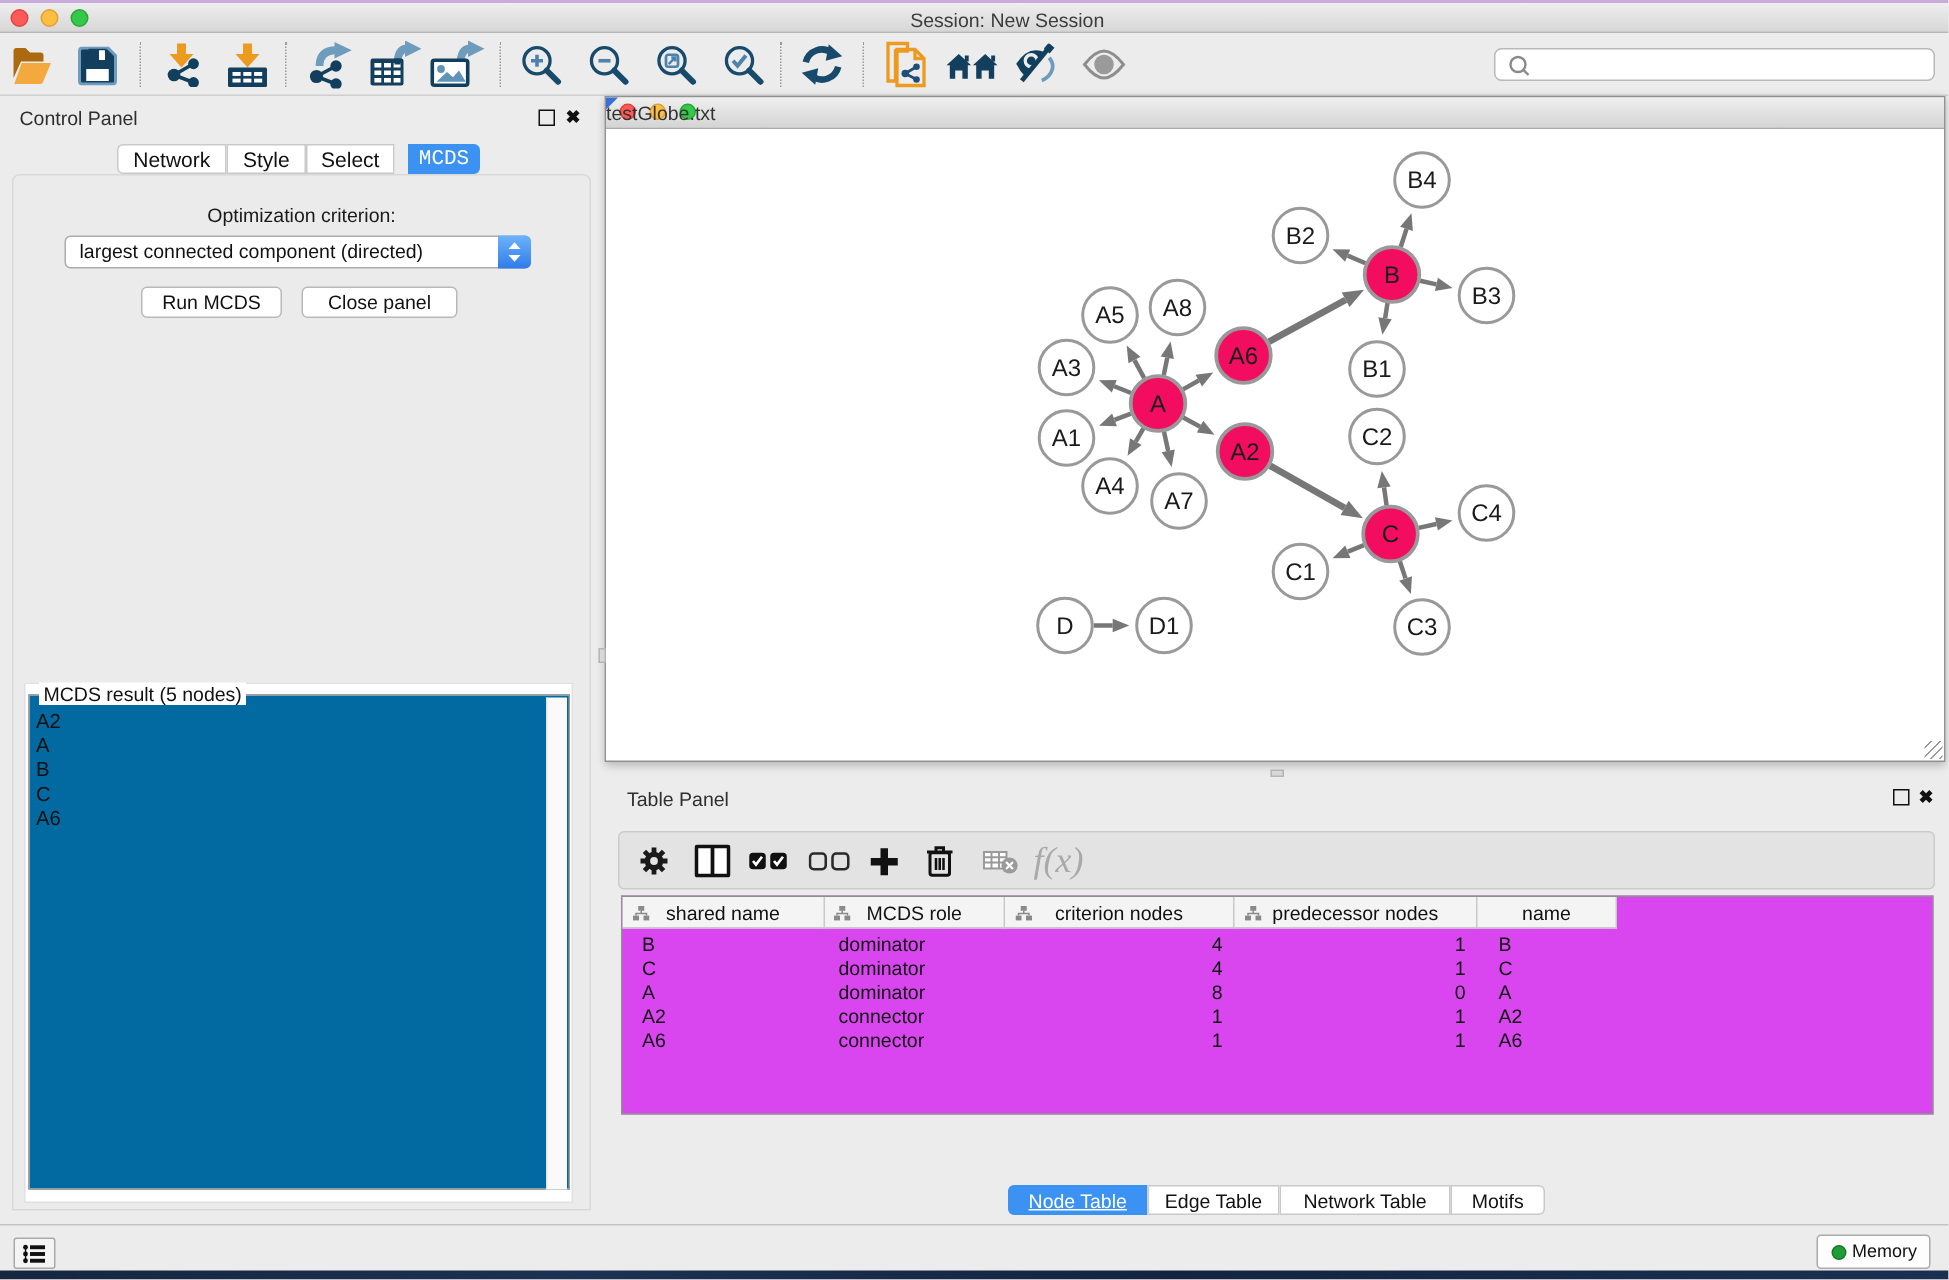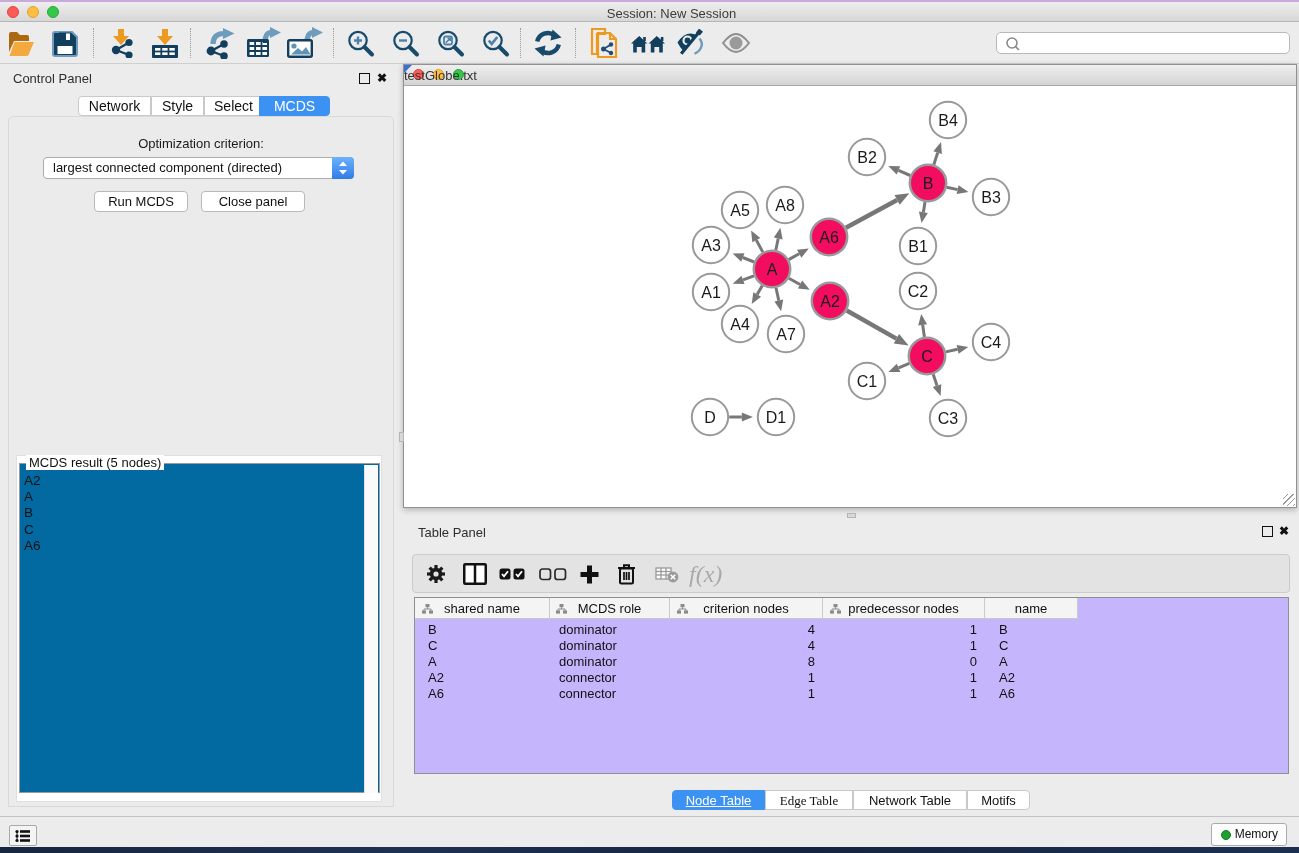--- a/index.html
+++ b/index.html
@@ -43,21 +43,21 @@
 .ntl.r { left:9px;  background:#fc5b57; border:1px solid #e04440; }
 .ntl.y { left:29px; background:#fdbe41; border:1px solid #e0a133; }
 .ntl.g { left:49px; background:#34c84a; border:1px solid #2aa636; }
 .bluetri { position:absolute; z-index:5; left:0; top:0; width:0; height:0; border-top:8px solid #3a6fd8; border-right:8px solid transparent; }
 .grip { position:absolute; right:1px; bottom:1px; width:12px; height:12px;
   background:repeating-linear-gradient(135deg, transparent 0 3px, #9a9a9a 3px 4px); }
 
 
 .tp-title { left:418px; top:525px; font-size:13px; color:#2e2e2e; }
 .tp-toolbar { left:412px; top:554px; width:878px; height:39px; background:#e3e3e3; border:1px solid #cbcbcb; border-radius:4px; }
-.tablebox { left:414px; top:597px; width:875px; height:177px; background:#c4b5fd; border:1px solid #8f8f8f; }
+.tablebox { left:414px; top:597px; width:875px; height:146px; background:#d946ef; border:1px solid #8f8f8f; }
 .thead { position:absolute; left:0; top:0; height:21px; background:#f4f4f4; border-bottom:1px solid #c9c9c9; }
 .thcell { position:absolute; top:0; height:21px; border-right:1px solid #c9c9c9; font-size:13px; color:#111; text-align:center; line-height:21px; }
 .trow { position:absolute; font-size:13px; color:#111; height:16px; line-height:16px; }
 .btab { position:absolute; top:0; height:20px; background:#fff; border:1px solid #c9c9c9; color:#111; font-size:13px; text-align:center; line-height:19px; }
 .btab.sel { background:#3b92f2; color:#fff; border-color:#3b92f2;text-decoration:underline; }
 
 
 .statusbar { left:0; top:816px; width:1299px; height:31px; background:#ececec; border-top:1px solid #c3c3c3; }
 .sb-btn { position:absolute; left:9px; top:8px; width:28px; height:21px; background:#f4f4f4; border:1px solid #a9a9a9; border-radius:2px; }
 .mem-btn { position:absolute; right:12px; top:6px; width:76px; height:23px; background:#fdfdfd; border:1px solid #ababab; border-radius:3px; font-size:12px; color:#111; line-height:21px; text-align:right; padding-right:8px; }
@@ -204,21 +204,21 @@
     <circle cx="15" cy="11" r="6.5" fill="#9a9a9a"></circle>
   </svg>
 </div>
 
 <div class="abs cp-title">Control Panel</div>
 <div class="abs wbtn-sq" style="left:359px; top:73px;"></div>
 <div class="abs wbtn-x" style="left:377px; top:73px;">✖</div>
 <div class="abs tab" style="left:78px; top:96px; width:73px; border-radius:4px 0 0 4px;">Network</div>
 <div class="abs tab" style="left:151px; top:96px; width:53px;">Style</div>
 <div class="abs tab" style="left:204px; top:96px; width:59px;">Select</div>
-<div class="abs tab sel" style="left:259px; top:96px; width:71px; border-radius:0 4px 4px 0;">MCDS</div>
+<div class="abs tab sel" style="left:272px; top:96px; width:48px; border-radius:0 4px 4px 0;font-family:Liberation Mono, monospace;">MCDS</div>
 <div class="abs cp-body"></div>
 <div class="abs opt-label">Optimization criterion:</div>
 <div class="abs combo">largest connected component (directed)
   <div class="combo-btn"><svg width="22" height="22" viewBox="0 0 22 22">
         <path d="M7 9 L11 4.5 L15 9 Z" fill="#fff"></path>
         <path d="M7 13 L11 17.5 L15 13 Z" fill="#fff"></path>
       </svg></div>
 </div>
 <div class="abs btn" style="left:94px; top:191px; width:94px;">Run MCDS</div>
 <div class="abs btn" style="left:201px; top:191px; width:104px;">Close panel</div>
@@ -430,21 +430,21 @@
   <div class="trow" style="left:255px; top:72px; width:145px; text-align:right;">1</div>
   <div class="trow" style="left:408px; top:72px; width:154px; text-align:right;">1</div>
   <div class="trow" style="left:584px; top:72px;">A2</div>
   <div class="trow" style="left:13px;  top:88px;">A6</div>
   <div class="trow" style="left:144px; top:88px;">connector</div>
   <div class="trow" style="left:255px; top:88px; width:145px; text-align:right;">1</div>
   <div class="trow" style="left:408px; top:88px; width:154px; text-align:right;">1</div>
   <div class="trow" style="left:584px; top:88px;">A6</div>
 </div>
 <div class="abs btab sel" style="left:672px; top:790px; width:93px; border-radius:4px 0 0 4px;">Node Table</div>
-<div class="abs btab" style="left:765px; top:790px; width:88px;font-family:Liberation Serif, serif;">Edge Table</div>
+<div class="abs btab" style="left:765px; top:790px; width:88px;">Edge Table</div>
 <div class="abs btab" style="left:853px; top:790px; width:114px;">Network Table</div>
 <div class="abs btab" style="left:967px; top:790px; width:63px; border-radius:0 4px 4px 0;">Motifs</div>
 
 <div class="abs statusbar">
   <div class="sb-btn">
     <svg width="16" height="14" viewBox="0 0 16 14" style="position:absolute;left:5px;top:3px">
       <circle cx="2" cy="2.5" r="1.6" fill="#111"></circle>
         <rect x="5" y="1.2" width="10" height="2.6" fill="#111"></rect>
       <circle cx="2" cy="7" r="1.6" fill="#111"></circle>
         <rect x="5" y="5.7" width="10" height="2.6" fill="#111"></rect>

